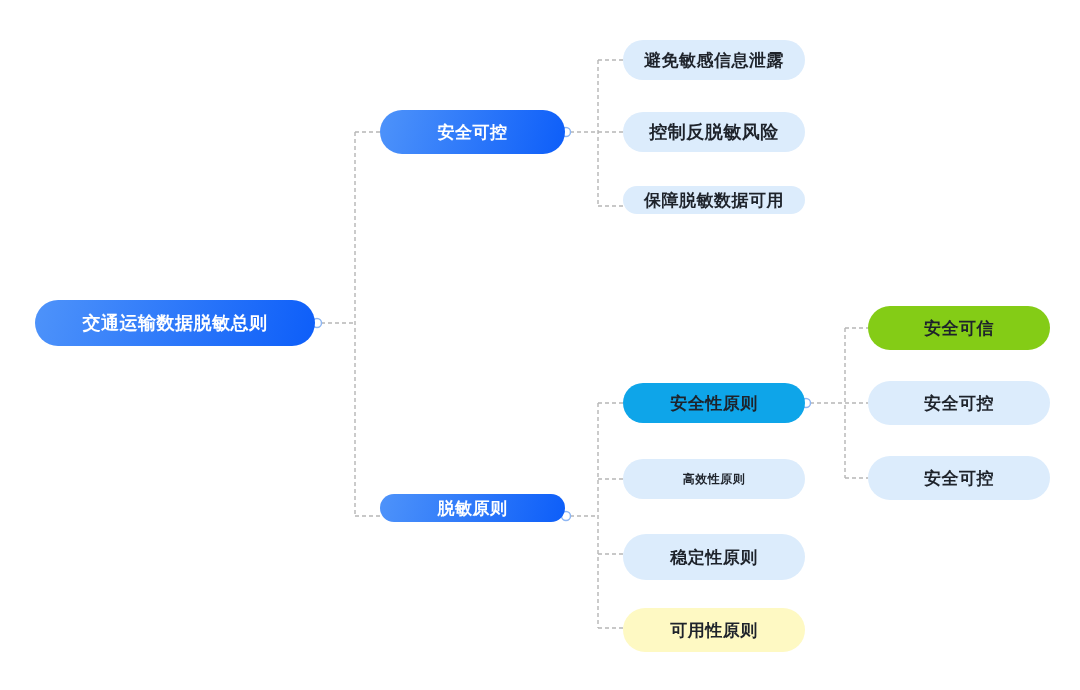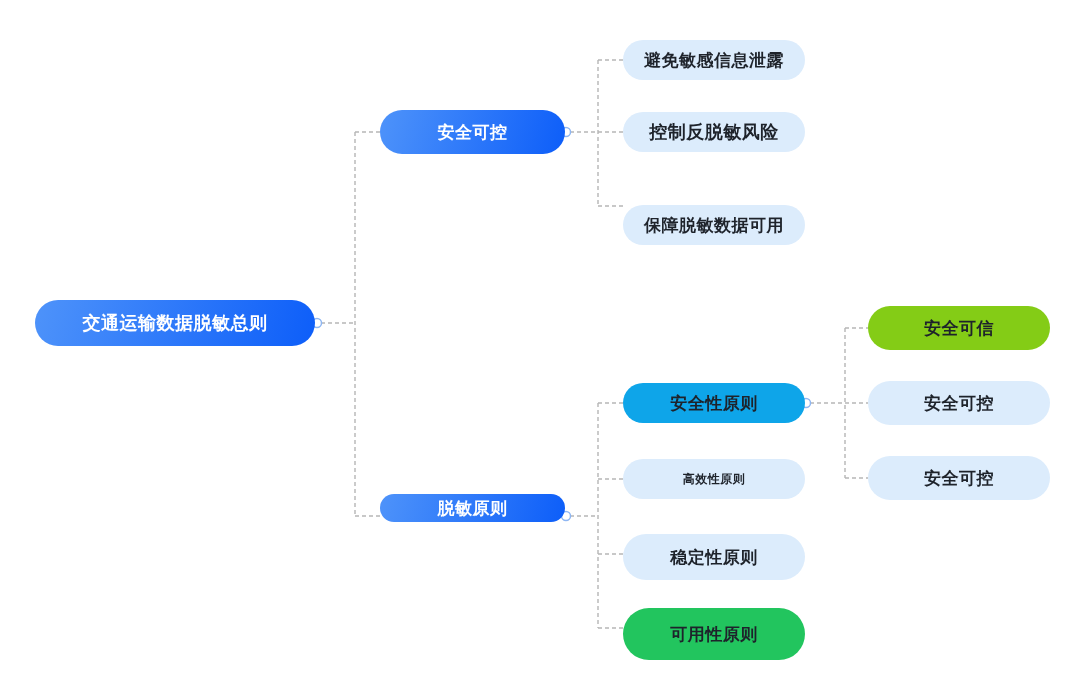--- a/index.html
+++ b/index.html
@@ -57,22 +57,22 @@
       <circle cx="566" cy="132" r="4.5" fill="#ffffff" stroke="#8fb7f3" stroke-width="1.5"></circle>
       <circle cx="566" cy="516" r="4.5" fill="#ffffff" stroke="#8fb7f3" stroke-width="1.5"></circle>
       <circle cx="806" cy="403" r="4.5" fill="#ffffff" stroke="#8fb7f3" stroke-width="1.5"></circle>
     </svg>
   <div id="nodes-layer">
       <div class="node branch" style="left: 35px; top: 300px; width: 280px; height: 46px; font-size: 18px; background: linear-gradient(105deg, rgb(78, 147, 250) 0%, rgb(13, 94, 249) 100%); color: rgb(255, 255, 255);">交通运输数据脱敏总则</div>
       <div class="node branch" style="left: 380px; top: 110px; width: 185px; height: 44px; font-size: 17px; background: linear-gradient(105deg, rgb(78, 147, 250) 0%, rgb(13, 94, 249) 100%); color: rgb(255, 255, 255);">安全可控</div>
       <div class="node branch" style="left: 380px; top: 494px; width: 185px; height: 28px; font-size: 17px; background: linear-gradient(105deg, rgb(78, 147, 250) 0%, rgb(13, 94, 249) 100%); color: rgb(255, 255, 255);">脱敏原则</div>
       <div class="node leaf" style="left: 623px; top: 40px; width: 182px; height: 40px; font-size: 17px; background: rgb(220, 236, 252); color: rgb(30, 35, 43);">避免敏感信息泄露</div>
       <div class="node leaf" style="left: 623px; top: 112px; width: 182px; height: 40px; font-size: 18px; background: rgb(220, 236, 252); color: rgb(30, 35, 43);">控制反脱敏风险</div>
-      <div class="node leaf" style="left: 623px; top: 186px; width: 182px; height: 40px; font-size: 17px; background: rgb(220, 236, 252); color: rgb(30, 35, 43); margin-top: 19px;">保障脱敏数据可用</div>
+      <div class="node leaf" style="left: 623px; top: 186px; width: 182px; height: 28px; font-size: 17px; background: rgb(220, 236, 252); color: rgb(30, 35, 43);">保障脱敏数据可用</div>
       <div class="node leaf" style="left: 623px; top: 383px; width: 182px; height: 40px; font-size: 17px; background: #0ea5e9; color: rgb(30, 35, 43);">安全性原则</div>
       <div class="node leaf" style="left: 623px; top: 459px; width: 182px; height: 40px; font-size: 12px; background: rgb(220, 236, 252); color: rgb(30, 35, 43);">高效性原则</div>
       <div class="node leaf" style="left: 623px; top: 534px; width: 182px; height: 46px; font-size: 17px; background: rgb(220, 236, 252); color: rgb(30, 35, 43);">稳定性原则</div>
-      <div class="node leaf" style="left: 623px; top: 608px; width: 182px; height: 52px; font-size: 17px; background: #22c55e; color: rgb(30, 35, 43);">可用性原则</div>
+      <div class="node leaf" style="left: 623px; top: 608px; width: 182px; height: 44px; font-size: 17px; background: #fef9c3; color: rgb(30, 35, 43);">可用性原则</div>
       <div class="node leaf" style="left: 868px; top: 306px; width: 182px; height: 44px; font-size: 17px; background: #84cc16; color: rgb(30, 35, 43);">安全可信</div>
       <div class="node leaf" style="left: 868px; top: 381px; width: 182px; height: 44px; font-size: 17px; background: rgb(220, 236, 252); color: rgb(30, 35, 43);">安全可控</div>
       <div class="node leaf" style="left: 868px; top: 456px; width: 182px; height: 44px; font-size: 17px; background: rgb(220, 236, 252); color: rgb(30, 35, 43);">安全可控</div>
     </div>
 </div>
 
 </body></html>

